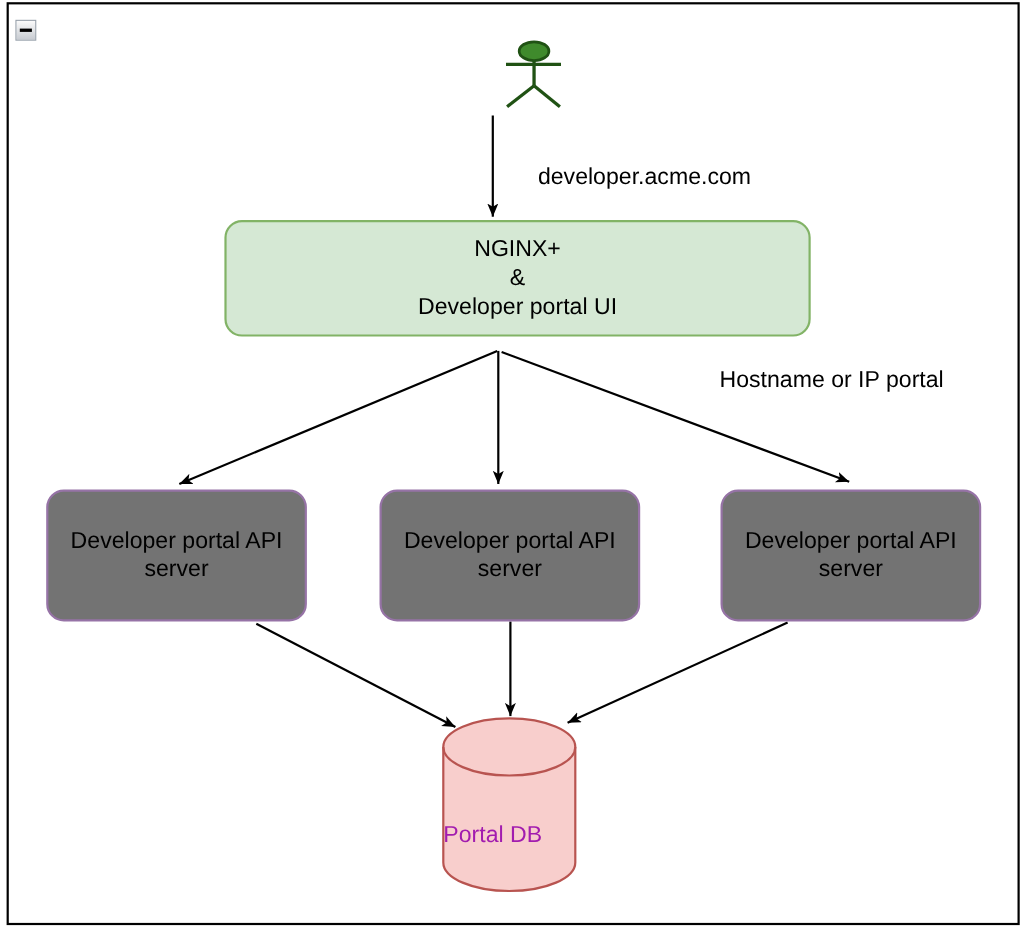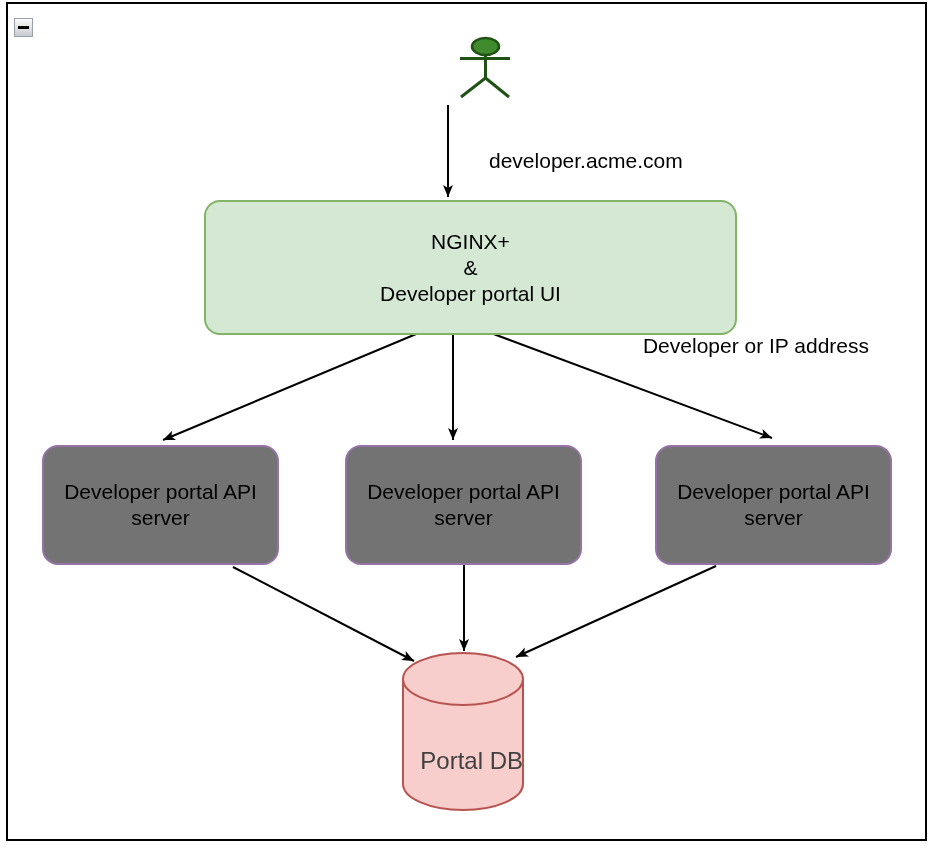--- a/index.html
+++ b/index.html
@@ -61,21 +61,21 @@
     line-height: 26px;
     color: #000000;
   }
   .node .label {
     white-space: pre-line;
   }
   .gateway {
     left: 204px;
     top: 200px;
     width: 533px;
-    height: 135px;
+    height: 106px;
     background: #d5e8d4;
     border: 2px solid #82b366;
     border-radius: 16px;
   }
   .api-server {
     top: 445px;
     width: 237px;
     height: 120px;
     background: #737373;
     border: 2px solid #9673a6;
@@ -100,23 +100,23 @@
     left: 624px;
     top: 334px;
     width: 264px;
     text-align: center;
   }
   .db-label {
     position: absolute;
     left: 403px;
     top: 747px;
     width: 120px;
-    text-align: right;
-    font-size: 24px;
-    color: #404040;
+    text-align: left;
+    font-size: 21px;
+    color: #a21caf;
   }
 </style>
 </head>
 <body>
 
 <div class="canvas">
 
   <div class="frame"></div>
 
   <button class="collapse-btn">
@@ -167,17 +167,17 @@
   <div class="node api-server api-2">
     <span class="label">Developer portal API
 server</span>
   </div>
   <div class="node api-server api-3">
     <span class="label">Developer portal API
 server</span>
   </div>
 
   <div class="edge-label label-domain">developer.acme.com</div>
-  <div class="edge-label label-hostname">Developer or IP address</div>
+  <div class="edge-label label-hostname">Hostname or IP portal</div>
 
   <div class="db-label">Portal DB</div>
 
 </div>
 
 </body></html>

